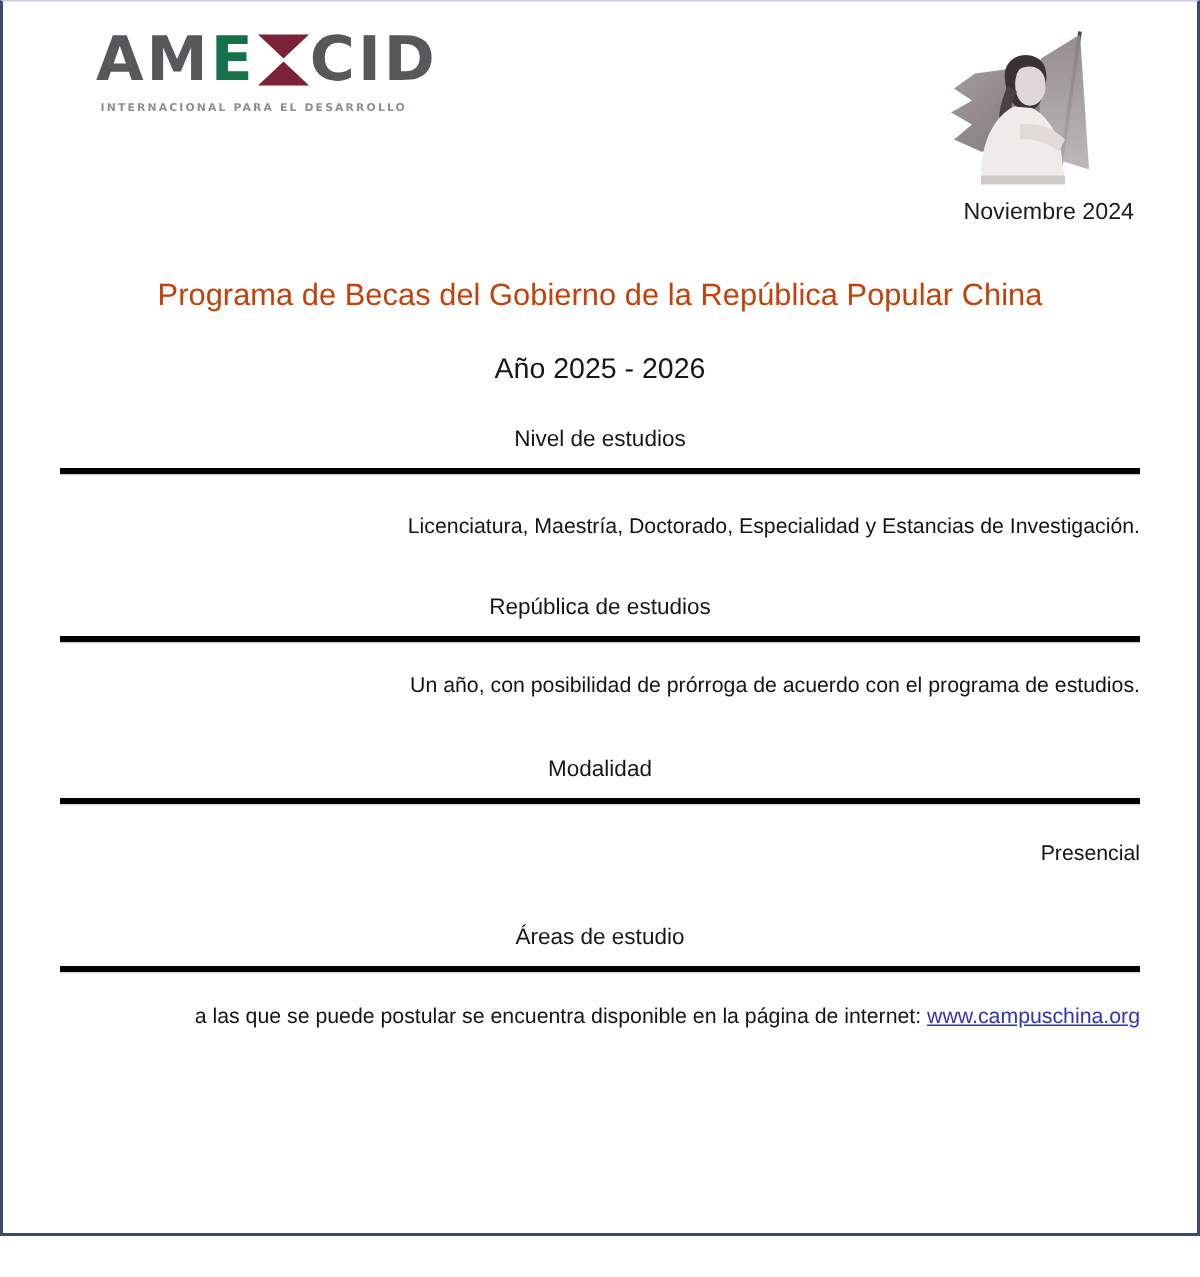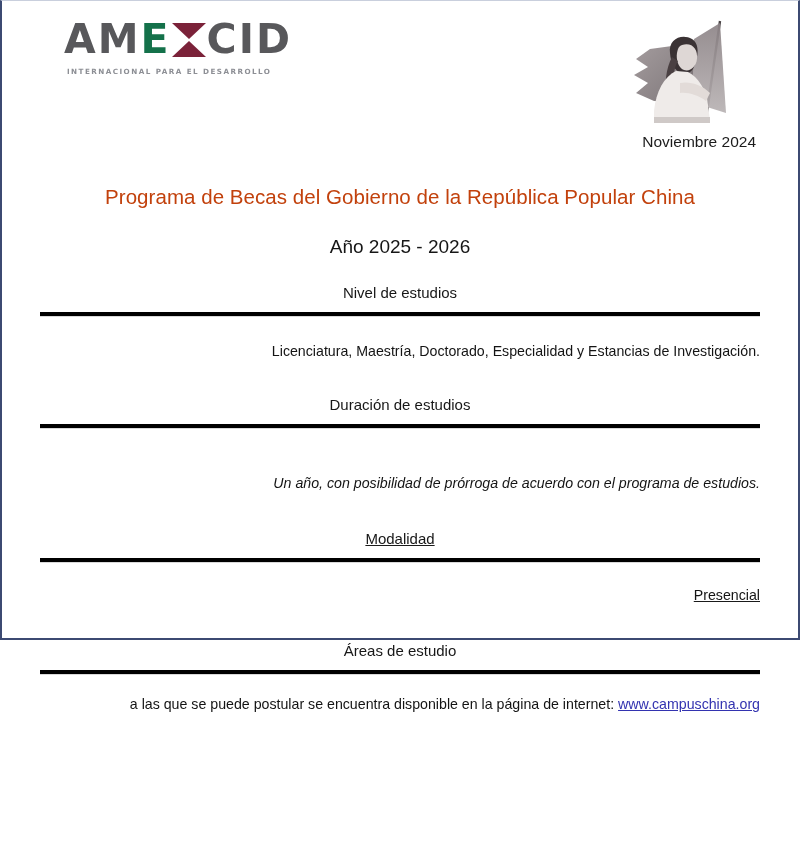--- a/index.html
+++ b/index.html
@@ -12,21 +12,21 @@
     height: 851px;
     font-family: "Liberation Sans", sans-serif;
     color: #1a1a1a;
     overflow: hidden;
   }
 
   .page {
     position: relative;
     box-sizing: border-box;
     width: 800px;
-    height: 640px;
+    height: 824px;
     background: #ffffff;
     border-left: 2px solid #3c4a72;
     border-right: 2px solid #3c4a72;
     border-bottom: 2px solid #3c4a72;
     border-top: 1px solid #c9cfdd;
     padding: 0 38px;
   }
 
   
   .header {
@@ -144,26 +144,26 @@
   }
 
   .section-body {
     text-align: right;
     font-size: 14.2px;
     color: #141414;
     line-height: 1.95;
   }
 
   .sec-1 .section-body { margin-top: 22px; }
-  .sec-2 .section-body { margin-top: 42px; font-style: italic; }
+  .sec-2 .section-body { margin-top: 16px; }
   .sec-3 .section-body { margin-top: 20px; }
   .sec-4 .section-body { margin-top: 17px; }
 
   .sec-2 { margin-top: 30px; }
-  .sec-3 { margin-top: 33px; text-decoration: underline; }
+  .sec-3 { margin-top: 33px; }
   .sec-4 { margin-top: 32px; }
 
   .doc-link {
     color: #3333b0;
     text-decoration: underline;
   }
 </style>
 </head>
 <body>
 
@@ -223,21 +223,21 @@
   <div class="title-main">Programa de Becas del Gobierno de la República Popular China</div>
   <div class="title-sub">Año 2025 - 2026</div>
 
   <div class="section sec-1">
     <div class="section-head">Nivel de estudios</div>
     <div class="rule"></div>
     <div class="section-body">Licenciatura, Maestría, Doctorado, Especialidad y Estancias de Investigación.</div>
   </div>
 
   <div class="section sec-2">
-    <div class="section-head">Duración de estudios</div>
+    <div class="section-head">República de estudios</div>
     <div class="rule"></div>
     <div class="section-body">Un año, con posibilidad de prórroga de acuerdo con el programa de estudios.</div>
   </div>
 
   <div class="section sec-3">
     <div class="section-head">Modalidad</div>
     <div class="rule"></div>
     <div class="section-body">Presencial</div>
   </div>
 

